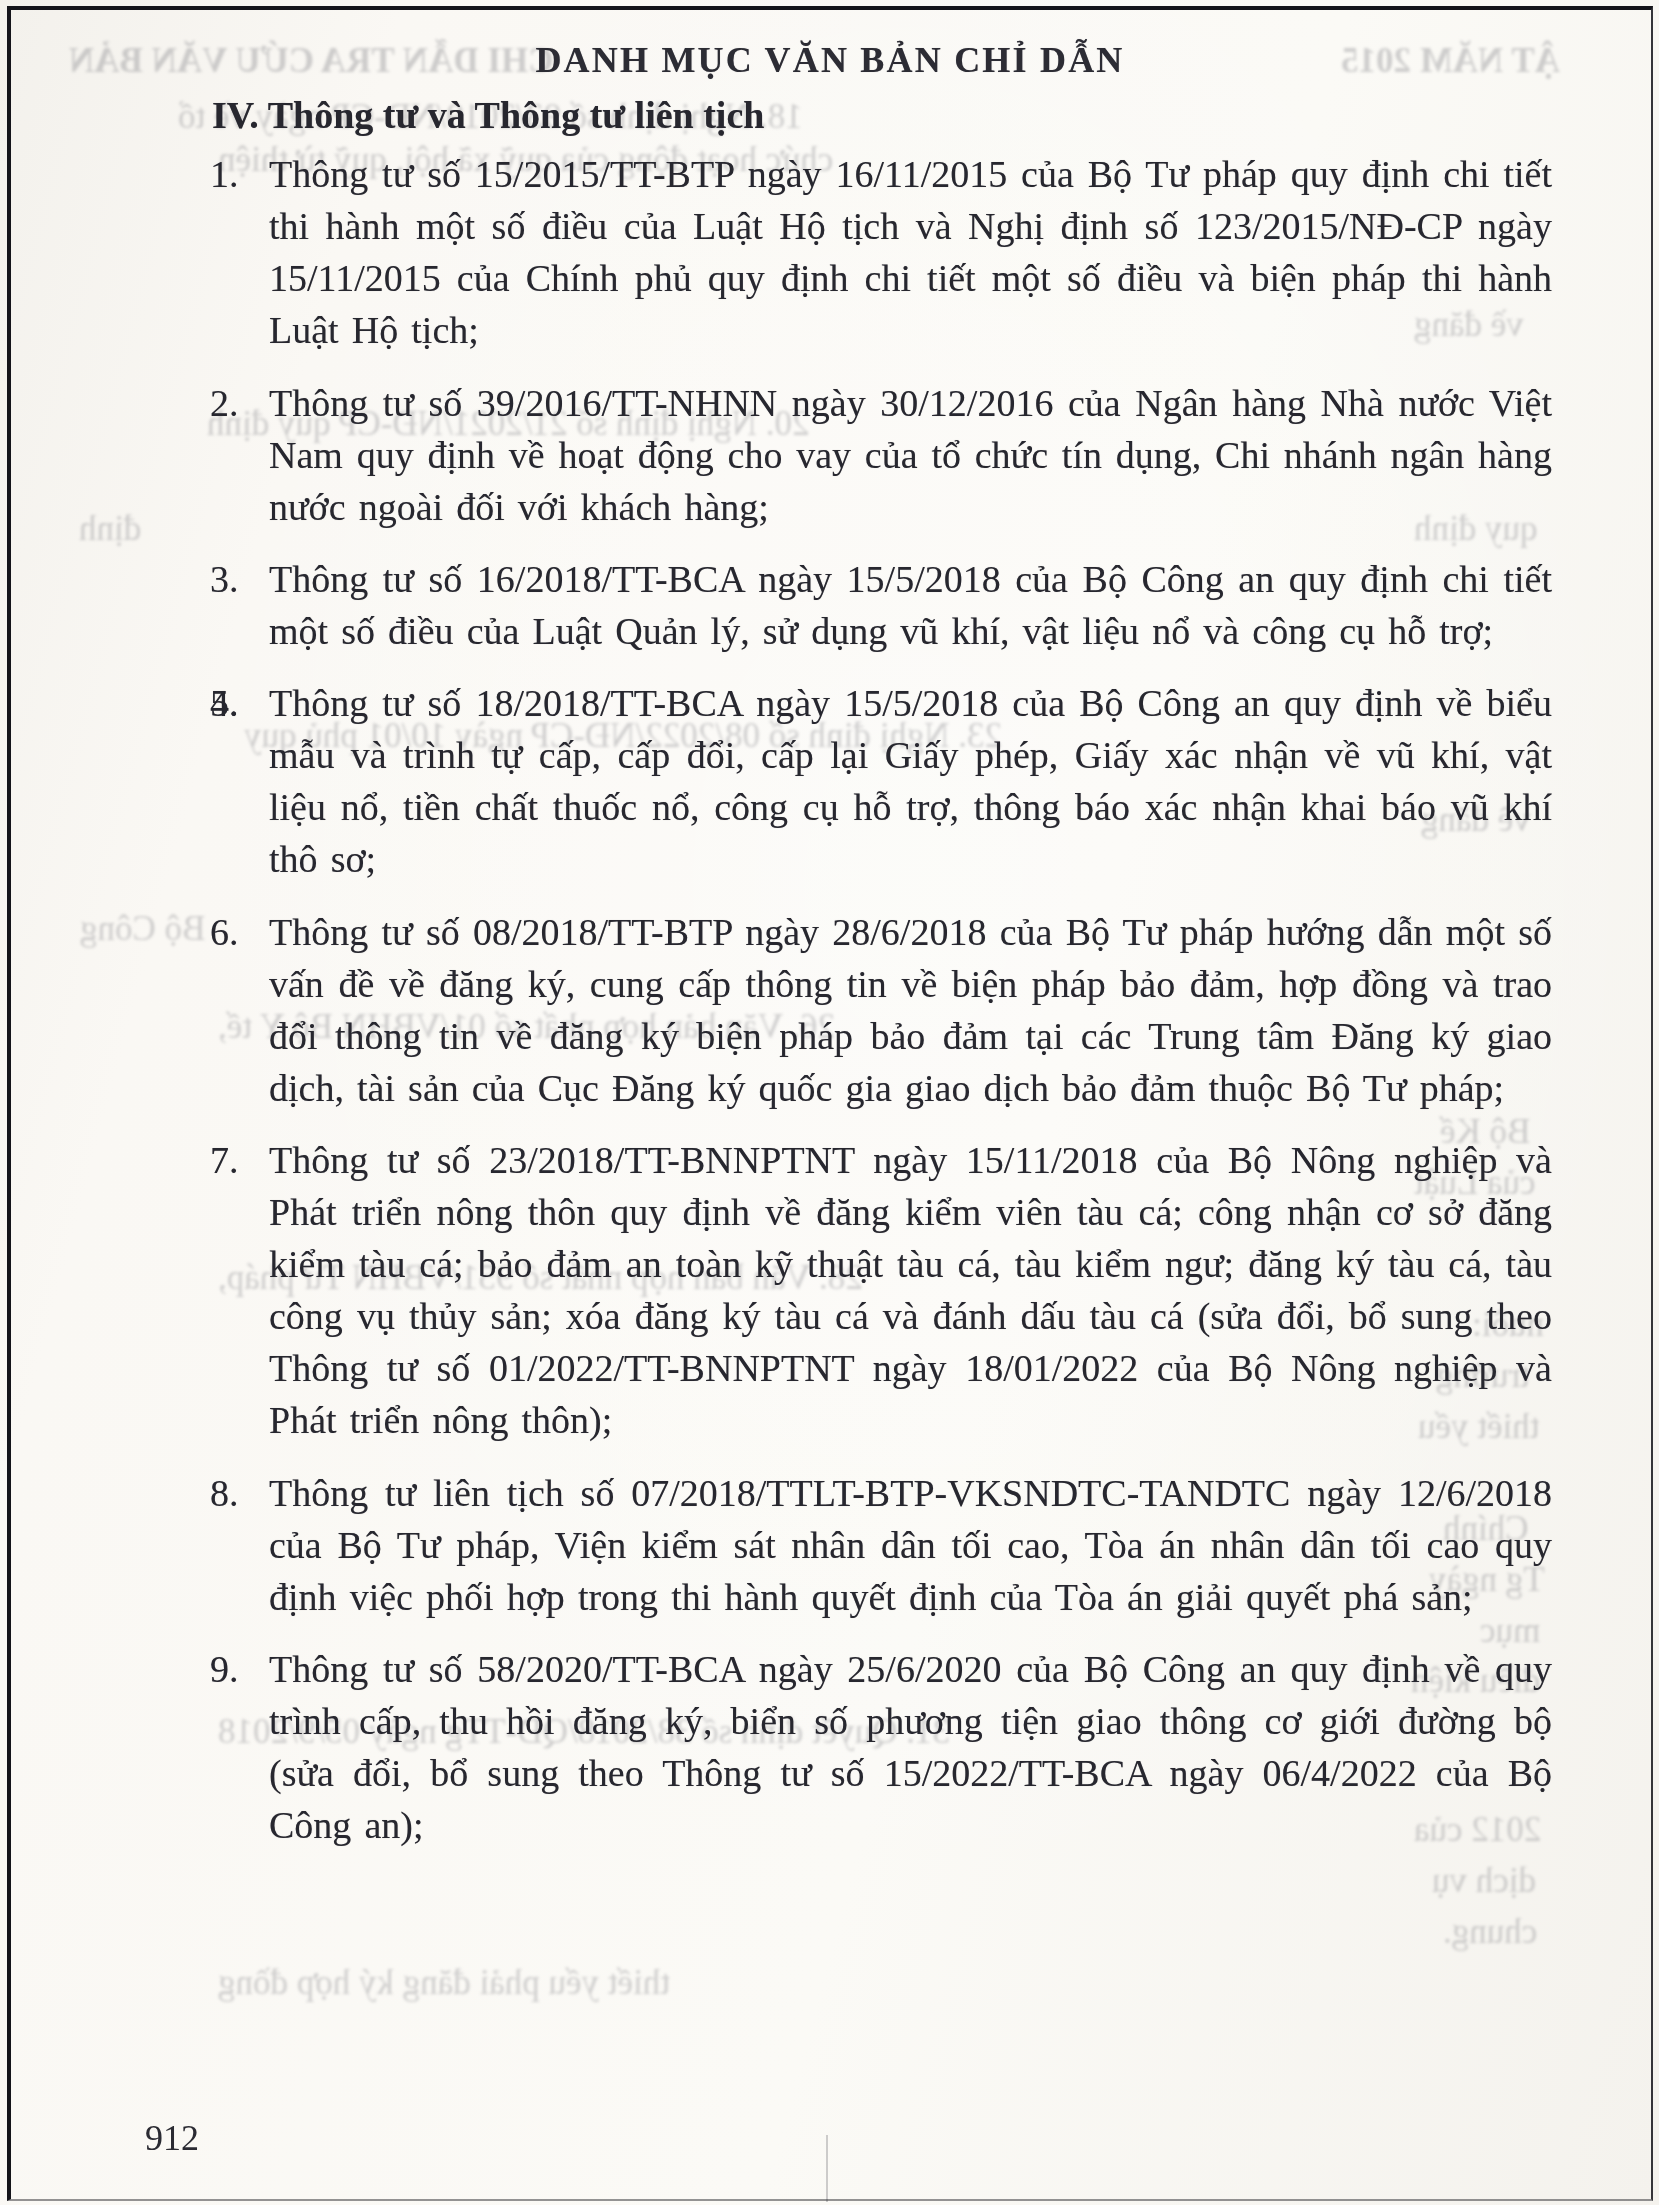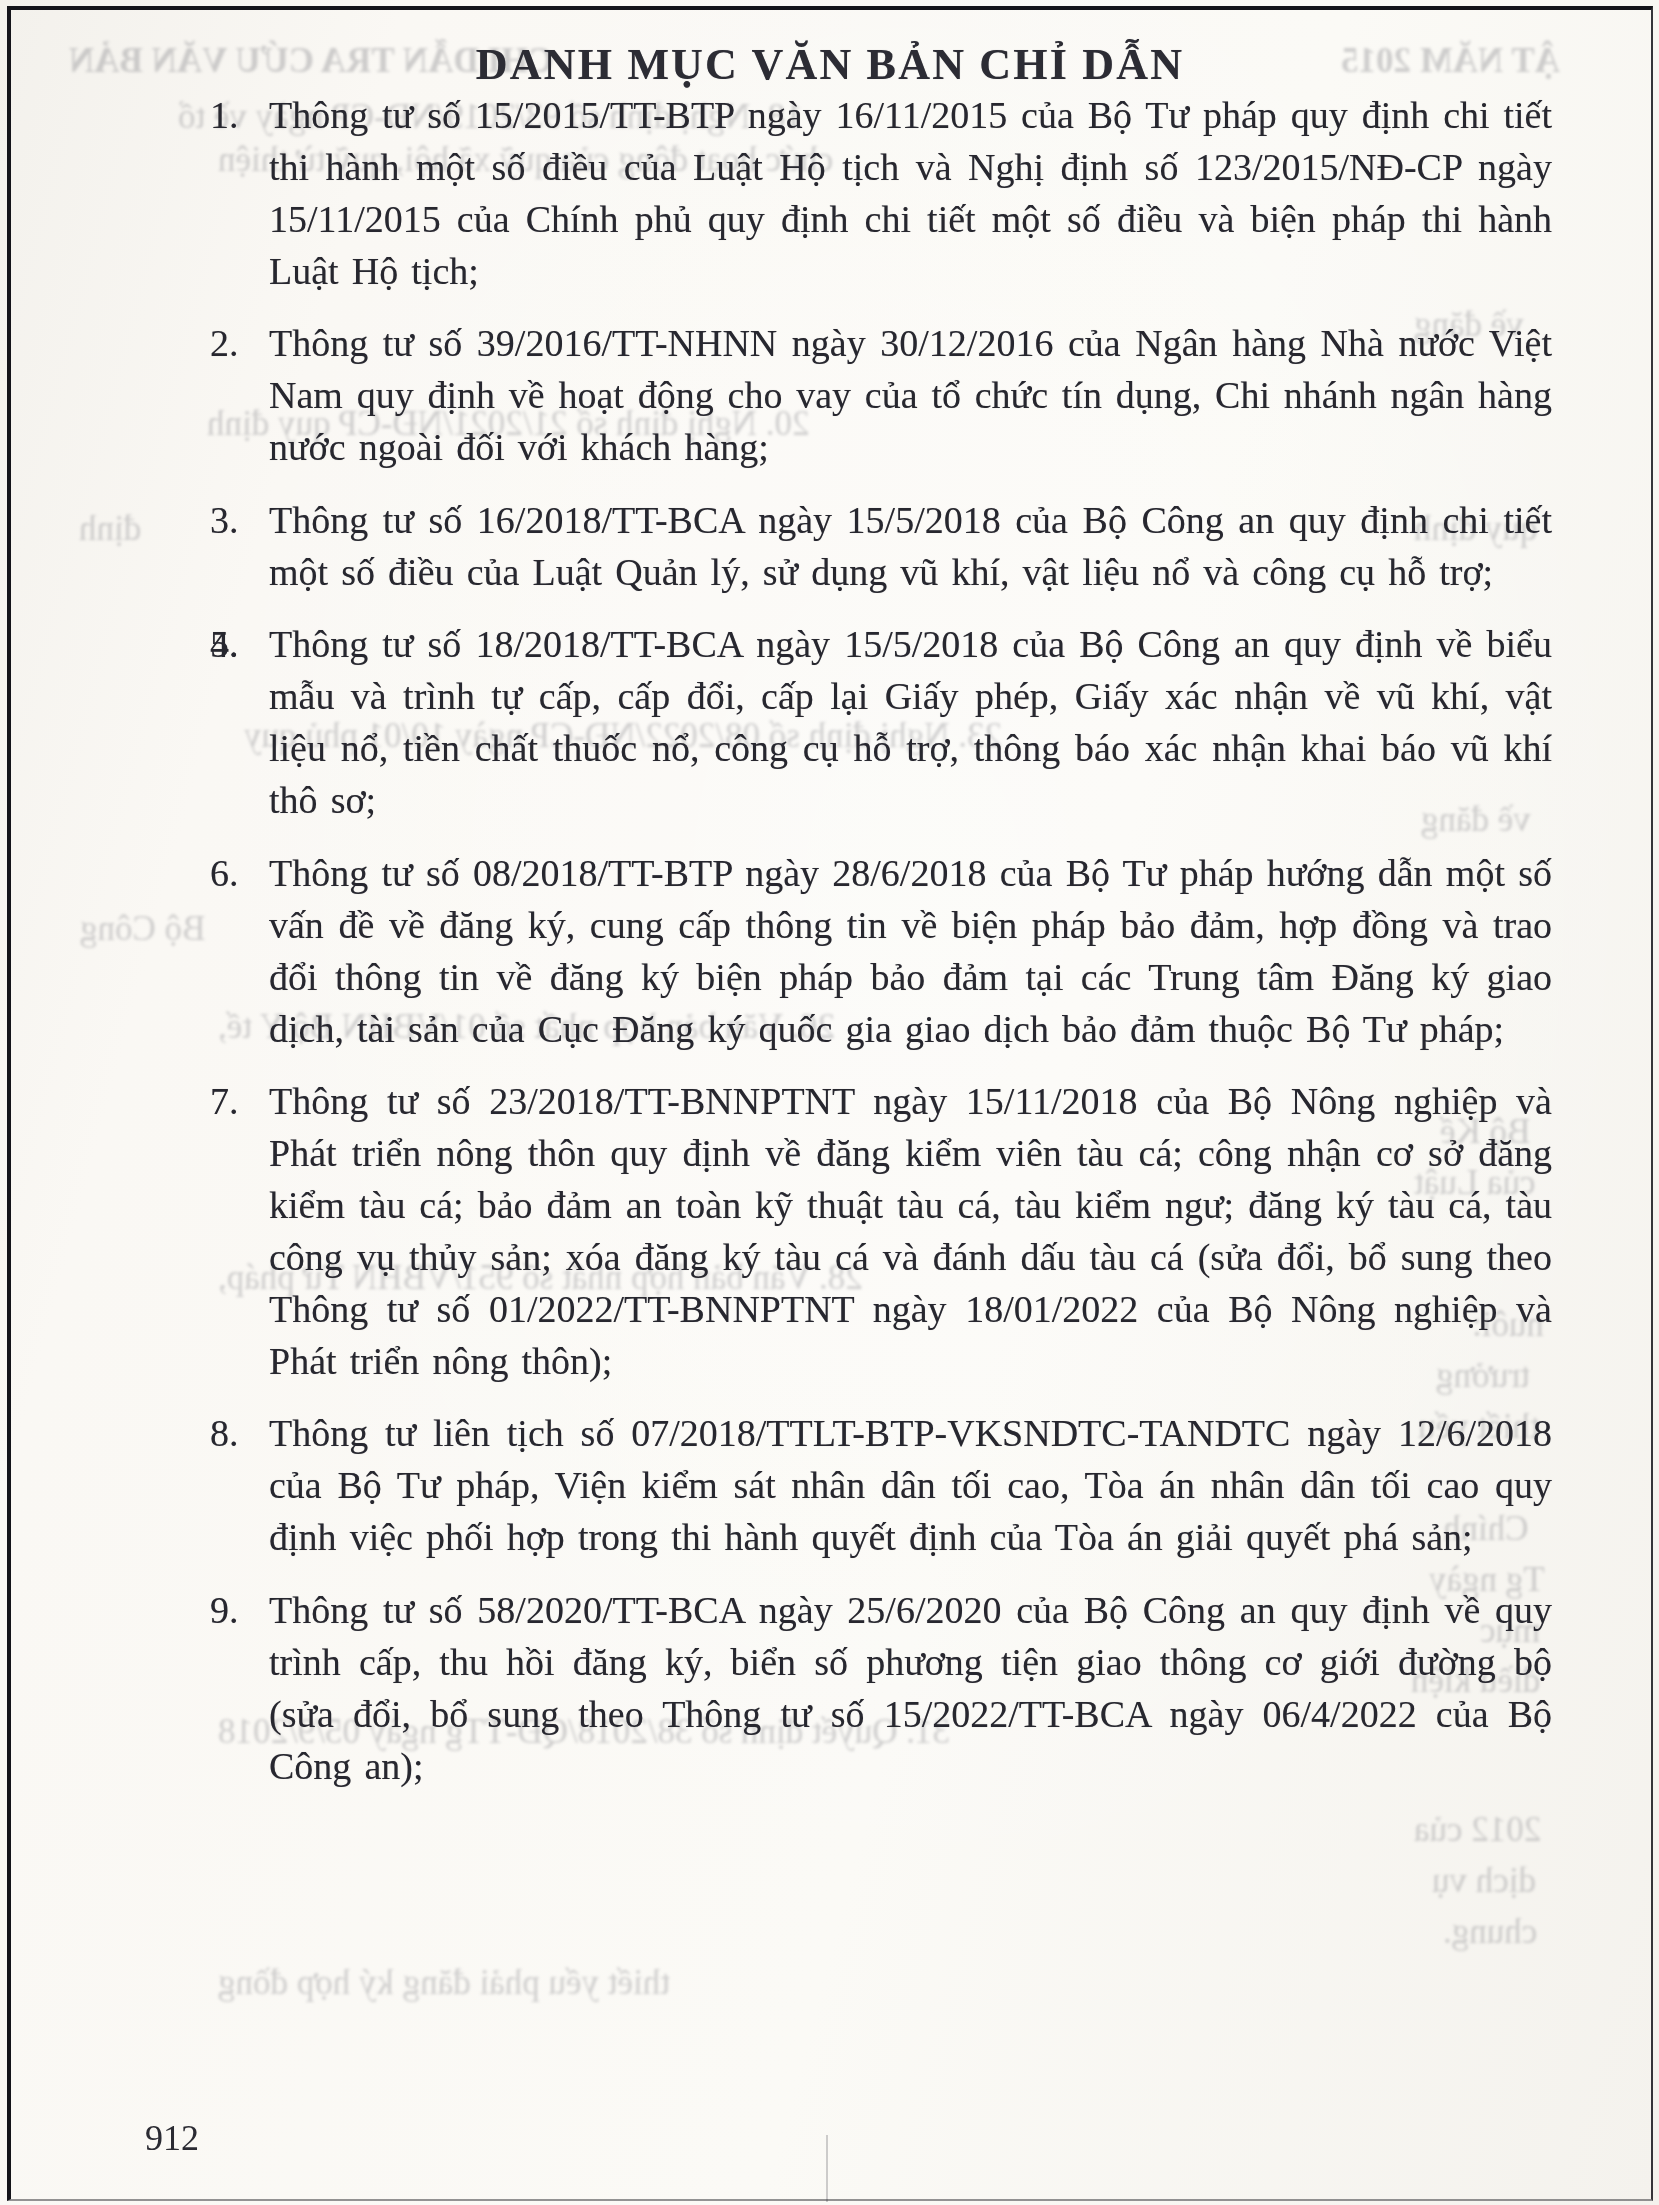--- a/index.html
+++ b/index.html
@@ -28,21 +28,21 @@
     border-right: 2.9px solid rgba(20,20,26,0.85);
     border-bottom: 2.9px solid rgba(20,20,26,0.45);
     pointer-events: none;
   }
   .header {
     position: absolute;
     top: 39px;
     left: 0;
     width: 100%;
     text-align: center;
-    font-size: 44px;
+    font-size: 36px;
     font-weight: bold;
     letter-spacing: 2.2px;
     color: #2c2c34;
     text-shadow: 0 0 0.7px rgba(40,40,50,0.45);
   }
   .content {
     position: absolute;
     left: 145px;
     right: 108px;
     top: 89px;
@@ -132,20 +132,21 @@
     <span class="bleed" style="left:218px; top:1712px;">31. Quyết định số 38/2018/QĐ-TTg ngày 05/9/2018</span>
     <span class="bleed" style="left:1414px;top:1810px;">2012 của</span>
     <span class="bleed" style="left:1432px;top:1861px;">dịch vụ</span>
     <span class="bleed" style="left:1443px;top:1912px;">chung.</span>
     <span class="bleed" style="left:218px; top:1963px;">thiết yếu phải đăng ký hợp đồng</span>
   </div>
 
   <div class="header">DANH MỤC VĂN BẢN CHỈ DẪN</div>
 
   <div class="content">
+    <div class="section-title">IV. Thông tư và Thông tư liên tịch</div>
 
     <div class="item">
       <span class="num">1.</span>
       <span>Thông tư số 15/2015/TT-BTP ngày 16/11/2015 của Bộ Tư pháp quy định chi tiết thi hành một số điều của Luật Hộ tịch và Nghị định số 123/2015/NĐ-CP ngày 15/11/2015 của Chính phủ quy định chi tiết một số điều và biện pháp thi hành Luật Hộ tịch;</span>
     </div>
     <div class="item">
       <span class="num">2.</span>
       <span>Thông tư số 39/2016/TT-NHNN ngày 30/12/2016 của Ngân hàng Nhà nước Việt Nam quy định về hoạt động cho vay của tổ chức tín dụng, Chi nhánh ngân hàng nước ngoài đối với khách hàng;</span>
     </div>
     <div class="item">

